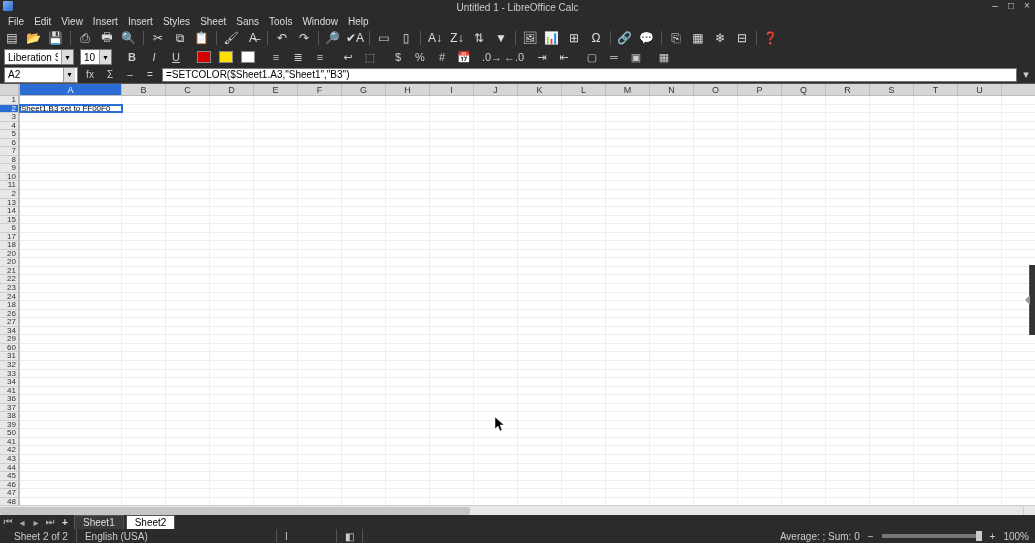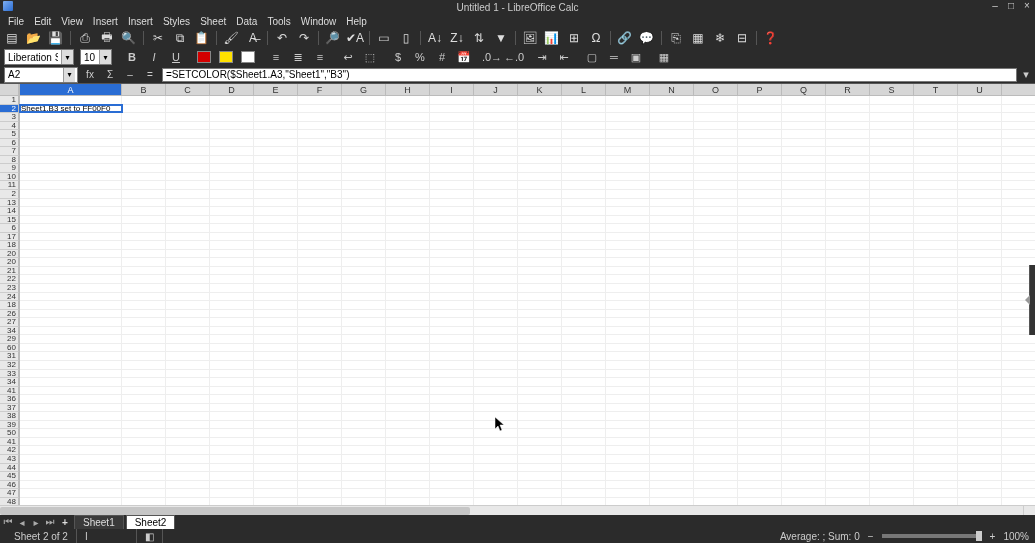--- a/index.html
+++ b/index.html
@@ -71,21 +71,21 @@
 </div>
 
 <div class="menubar" id="menubar">
     <span>File</span>
     <span>Edit</span>
     <span>View</span>
     <span>Insert</span>
     <span>Insert</span>
     <span>Styles</span>
     <span>Sheet</span>
-    <span>Data</span>
+    <span>Sans</span>
     <span>Tools</span>
     <span>Window</span>
     <span>Help</span>
   </div>
 
 <div class="toolbar" id="toolbar1">
     <span class="tbicon">▤</span>
     <span class="tbicon">📂</span>
     <span class="tbicon">💾</span>
     <div class="sep"></div>
@@ -1421,20 +1421,21 @@
   <span class="nav">⏭</span>
   <span class="add">+</span>
   <span id="tabs" style="display:flex;gap:2px;">
       <div class="sheettab">Sheet1</div>
       <div class="sheettab active">Sheet2</div>
     </span>
 </div>
 
 <div class="statusbar">
   <div class="chunk">Sheet 2 of 2</div>
+  <div class="chunk" style="flex:0 0 200px;">English (USA)</div>
   <div class="chunk" style="flex:0 0 60px;">I</div>
   <div class="chunk" style="flex:0 0 20px;">◧</div>
   <div class="rchunk">
     <span>Average: ; Sum: 0</span>
     <span>−</span>
     <div class="zoomslider">
         <div class="zthumb"></div>
       </div>
     <span>+</span>
     <span>100%</span>

